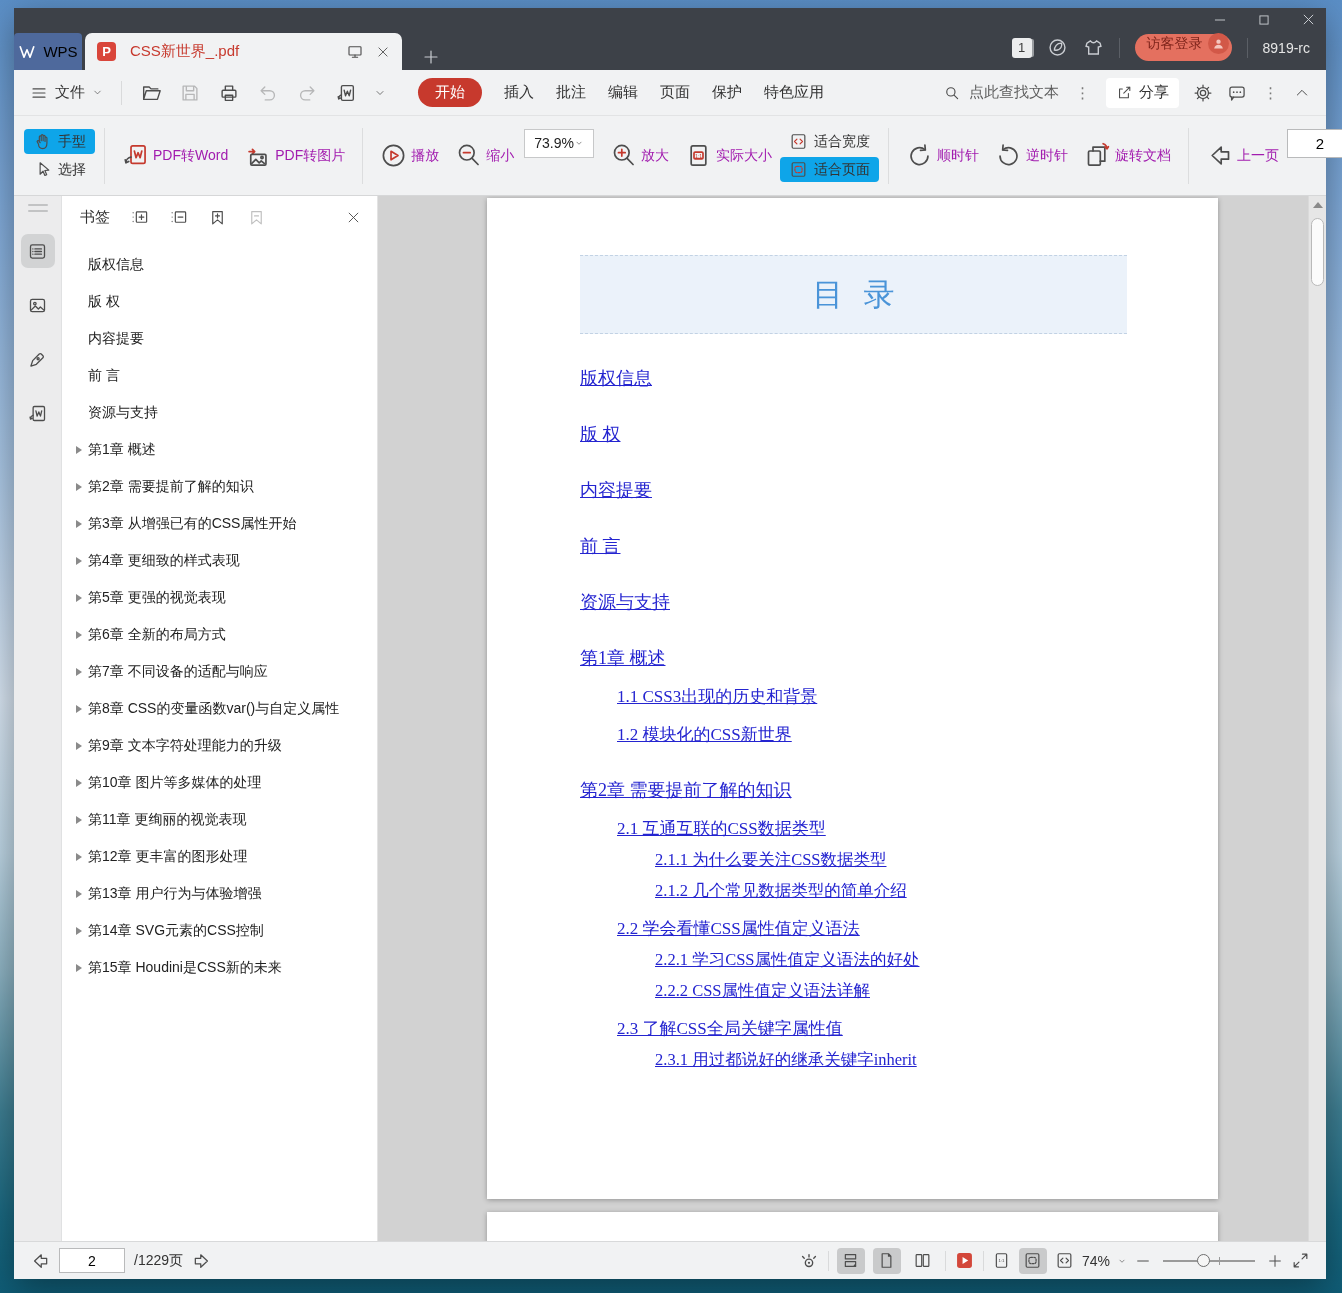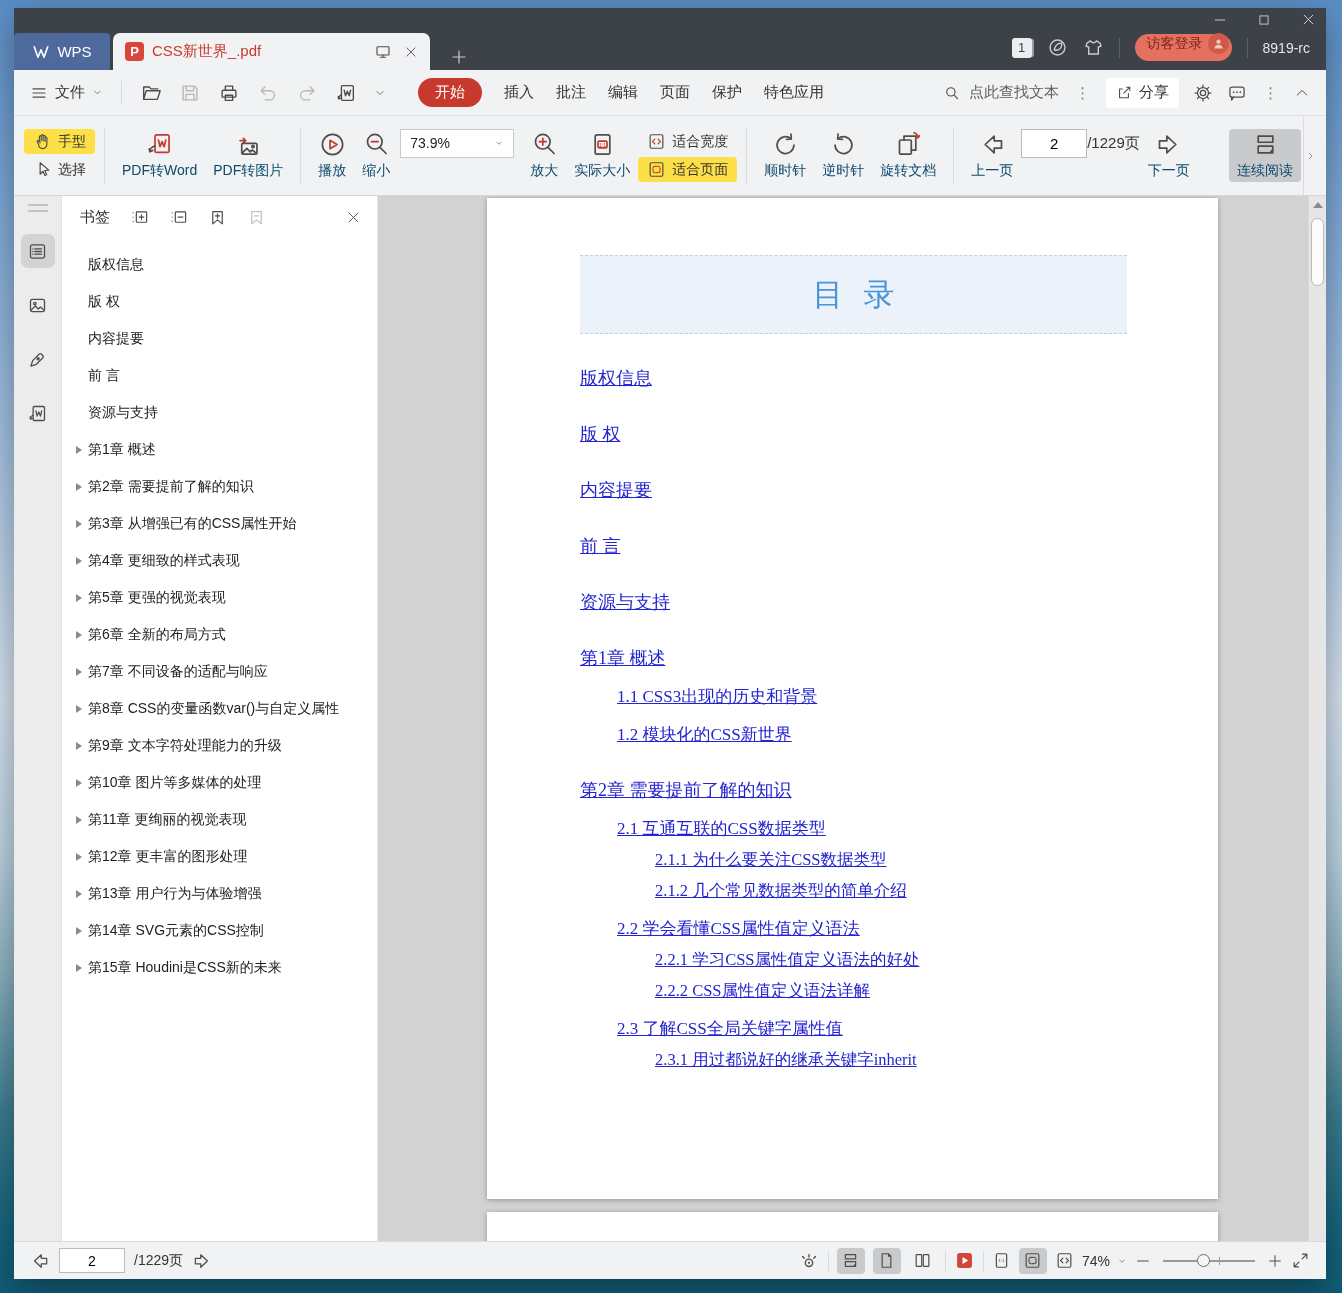--- a/index.html
+++ b/index.html
@@ -9,23 +9,23 @@
   .desktop { position:absolute; inset:0;
     background: linear-gradient(180deg,#5b8fc7 0%,#7fa9d8 16%,#a9c6e4 36%,#d7e4f1 54%,#bdd5e4 66%,#8fb4c4 75%,#3e7f93 86%,#1a6880 94%,#0f5d77 100%); }
 
   .window { position:absolute; left:14px; top:8px; width:1312px; height:1271px;
     display:flex; flex-direction:column; background:#f1f2f3;
     box-shadow:0 10px 34px rgba(0,0,0,.38); }
 
   
   .titlebar { height:62px; background:#3d4148; position:relative; flex:none; }
   .tabs { position:absolute; left:0; bottom:0; height:37px; display:flex; align-items:flex-end; }
-  .wps-btn { width:96px; height:37px; background:#4e699c; color:#ffffff; display:flex; align-items:center; justify-content:center; gap:7px; font-size:15px; border-radius:4px 4px 0 0; cursor:default; }
+  .wps-btn { width:68px; height:37px; background:#4e699c; color:#000000; display:flex; align-items:center; justify-content:center; gap:7px; font-size:15px; border-radius:4px 4px 0 0; cursor:default; }
   .tab { width:317px; height:37px; background:#f1f2f3; border-radius:7px 7px 0 0; display:flex; align-items:center; padding:0 12px; margin-left:3px; }
-  .tab-title { color:#c7392d; font-size:15px; margin-left:8px; white-space:nowrap; }
+  .tab-title { color:#c7392d; font-size:15px; margin-left:14px; white-space:nowrap; }
   .pdf-badge { width:19px; height:19px; border-radius:4px; background:#d9453a; color:#fff; font-size:13px; font-weight:bold; display:flex; align-items:center; justify-content:center; flex:none; }
   .tab-right { margin-left:auto; display:flex; align-items:center; gap:12px; }
   .newtab { margin-left:20px; margin-bottom:4px; color:#cdd1d6; }
   .win-controls { position:absolute; top:4px; right:10px; display:flex; gap:30px; align-items:center; }
   .tb-cluster { position:absolute; right:16px; bottom:9px; display:flex; align-items:center; gap:15px; }
   .badge1 { width:20px; height:20px; background:#ecedee; color:#3c3c3c; font-size:13px; display:flex; align-items:center; justify-content:center; border-radius:3px; box-shadow:3px 0 0 -1px #9a9da1; }
   .tb-div { width:1px; height:20px; background:#5b5f66; }
   .login-pill { height:27px; background:#e4705f; border-radius:15px; display:flex; align-items:center; gap:5px; padding:0 3px 8px 12px; color:#7e241b; font-size:14px; }
   .avatar { width:21px; height:21px; border-radius:50%; background:#d25848; display:flex; align-items:center; justify-content:center; }
   .version { color:#e5e5e5; font-size:14px; }
@@ -42,22 +42,22 @@
   .search-box { display:flex; align-items:center; gap:8px; color:#5d5d5d; font-size:15px; }
   .vdots { color:#7a7a7a; font-size:15px; padding:0 2px; }
   .share-btn { background:#fff; border-radius:4px; height:30px; display:flex; align-items:center; gap:6px; padding:0 10px; font-size:15px; color:#333; }
   .dis { opacity:.35; }
 
   
   .toolbar { height:80px; display:flex; align-items:center; padding:0 10px; background:#f1f2f3; border-bottom:1px solid #d6d7d8; flex:none; }
   .tdiv { width:1px; height:56px; background:#dcddde; margin:0 9px; flex:none; }
   .stack { display:flex; flex-direction:column; gap:3px; }
   .srow { display:flex; align-items:center; gap:6px; padding:3px 9px; border-radius:4px; font-size:14px; color:#333; white-space:nowrap; }
-  .srow.sel { background:#fde047; }
-  .tool { display:flex; flex-direction:column; align-items:center; gap:4px; font-size:14px; color:#0c4a6e; padding:2px 8px; border-radius:4px; white-space:nowrap; }
+  .srow.sel { background:#0ea5e9; }
+  .tool { display:flex; flex-direction:row; align-items:center; gap:4px; font-size:14px; color:#a21caf; padding:2px 8px; border-radius:4px; white-space:nowrap; }
   .tool.sel { background:#c9cacb; }
   .zoom-select { width:114px; height:29px; background:#fff; border:1px solid #c7c8c9; display:flex; align-items:center; padding:0 9px; font-size:14px; color:#222; margin:0 8px 25px 2px; }
   .zoom-select .car { margin-left:auto; }
   .pgbox { display:flex; align-items:center; margin-bottom:25px; font-size:15px; color:#333; }
   .pg-input { width:66px; height:29px; border:1px solid #b9babb; background:#fff; text-align:center; font-size:15px; font-family:inherit; }
   .collapse-strip { width:13px; align-self:stretch; border-left:1px solid #dcdcdc; display:flex; align-items:center; justify-content:center; margin-left:2px; }
 
   
   .main { flex:1; display:flex; min-height:0; }
   .iconstrip { width:48px; background:#ececed; border-right:1px solid #e0e1e2; display:flex; flex-direction:column; align-items:center; padding-top:8px; gap:20px; flex:none; }

